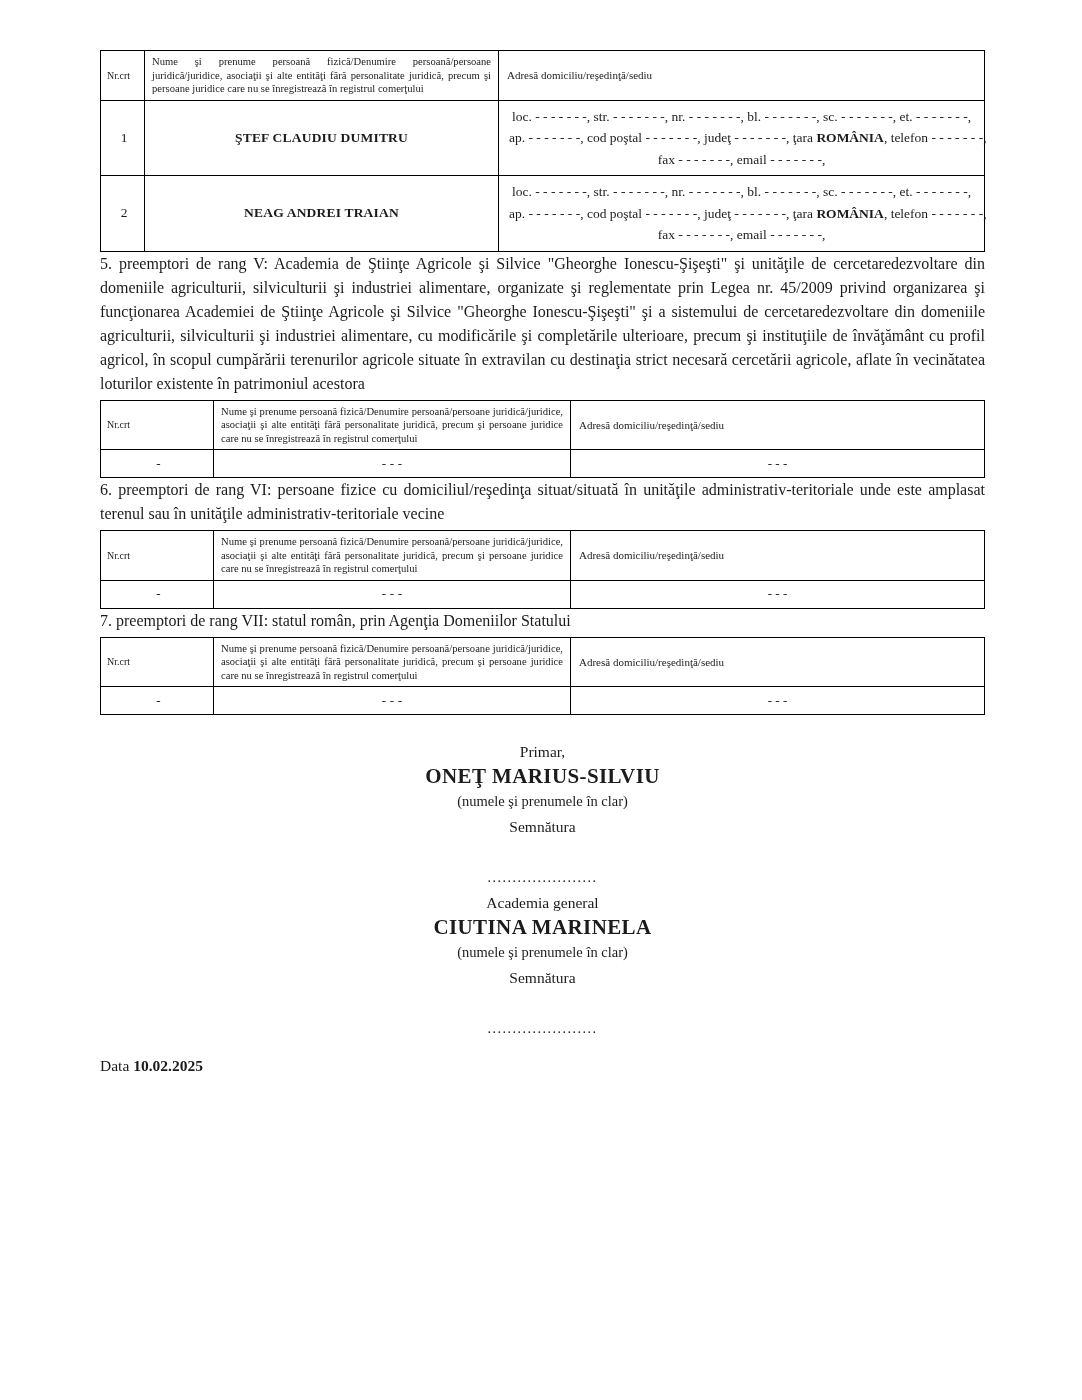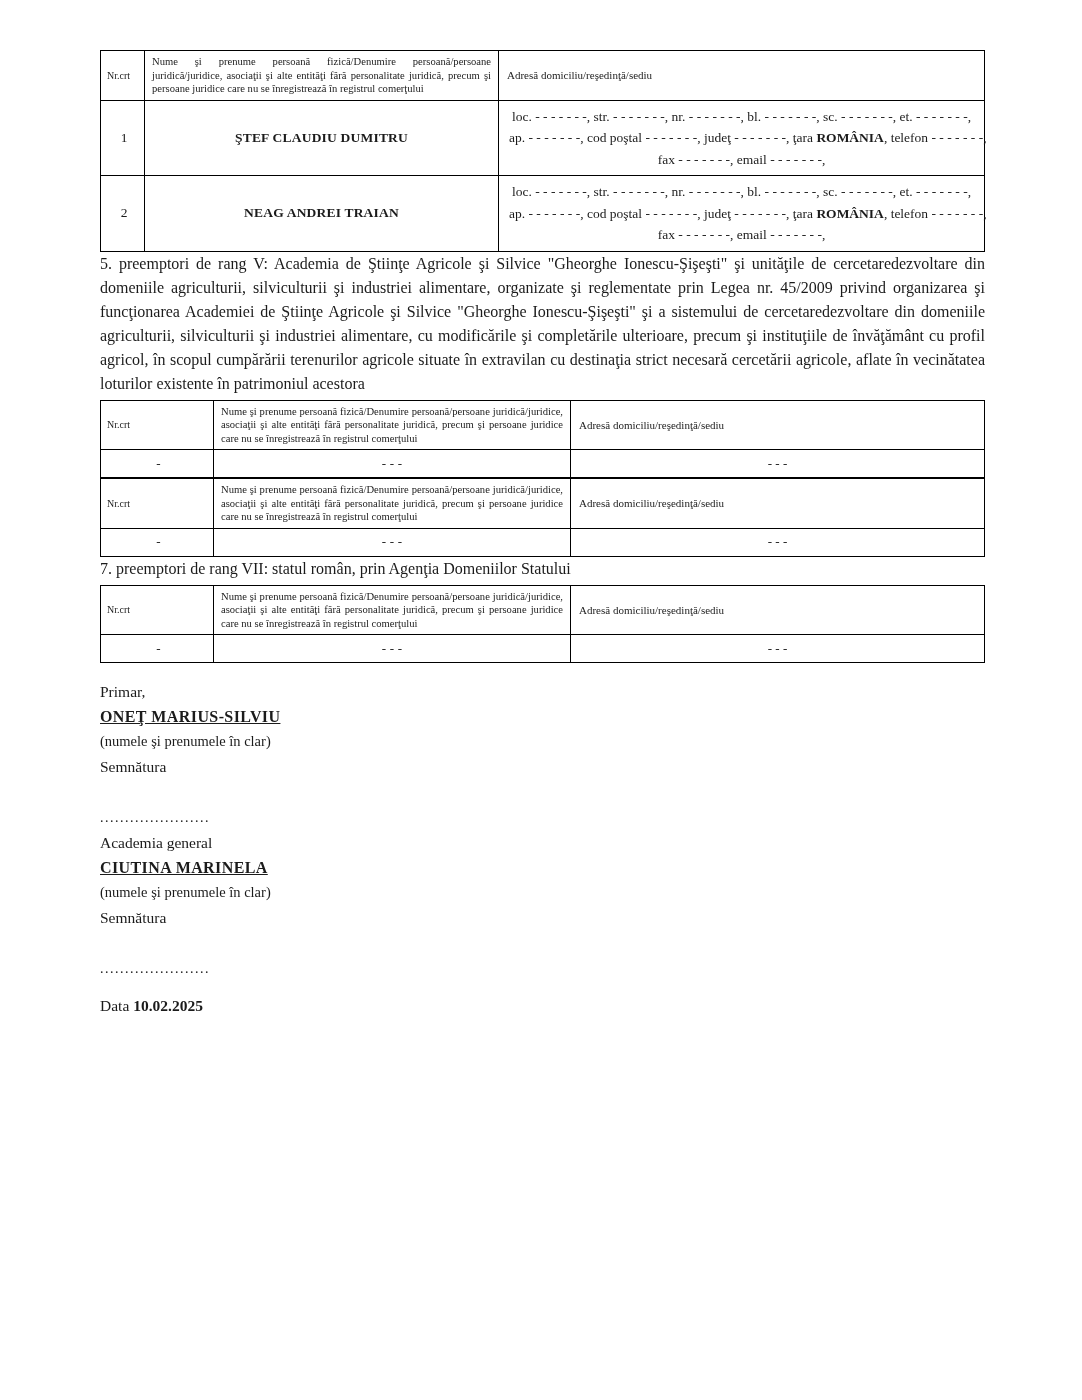--- a/index.html
+++ b/index.html
@@ -72,29 +72,29 @@
   .te .data-row .cell-name { font-weight: normal; }
 
   .para {
     font-size: 16px;
     line-height: 24px;
     text-align: justify;
     margin-bottom: 4px;
   }
   .t1 { margin-bottom: 0; }
   .sig-block {
-    margin-top: 16px;
+    margin-top: 24px;
+    text-align: center;
     font-size: 15.5px;
     line-height: 25px;
   }
   .sig-name {
     font-weight: bold;
-    font-size: 16px;
+    font-size: 21px;
     letter-spacing: 0.4px;
-    text-decoration: underline;
   }
   .sig-clar { font-size: 14.5px; }
   .sig-spacer { height: 26px; }
   .sig-dots { letter-spacing: 1.5px; font-size: 14px; }
   .date-line {
     margin-top: 16px;
     font-size: 15.5px;
   }
   .date-value { font-weight: bold; }
 </style>
@@ -141,20 +141,21 @@
       <td class="hdr-addr">Adresă domiciliu/reşedinţă/sediu</td>
     </tr>
     <tr class="data-row">
       <td class="cell-nr">-</td>
       <td class="cell-name">- - -</td>
       <td class="cell-addr">- - -</td>
     </tr>
   </tbody>
     </table>
 
+  <p class="para">6. preemptori de rang VI: persoane fizice cu domiciliul/reşedinţa situat/situată în unităţile administrativ-teritoriale unde este amplasat terenul sau în unităţile administrativ-teritoriale vecine</p>
 
   <table class="te">
     <tbody>
         <tr class="hdr-row">
       <td class="col-nr hdr-nr">Nr.crt</td>
       <td class="col-name hdr-name">Nume şi prenume persoană fizică/Denumire persoană/persoane juridică/juridice, asociaţii şi alte entităţi fără personalitate juridică, precum şi persoane juridice care nu se înregistrează în registrul comerţului</td>
       <td class="hdr-addr">Adresă domiciliu/reşedinţă/sediu</td>
     </tr>
     <tr class="data-row">
       <td class="cell-nr">-</td>

